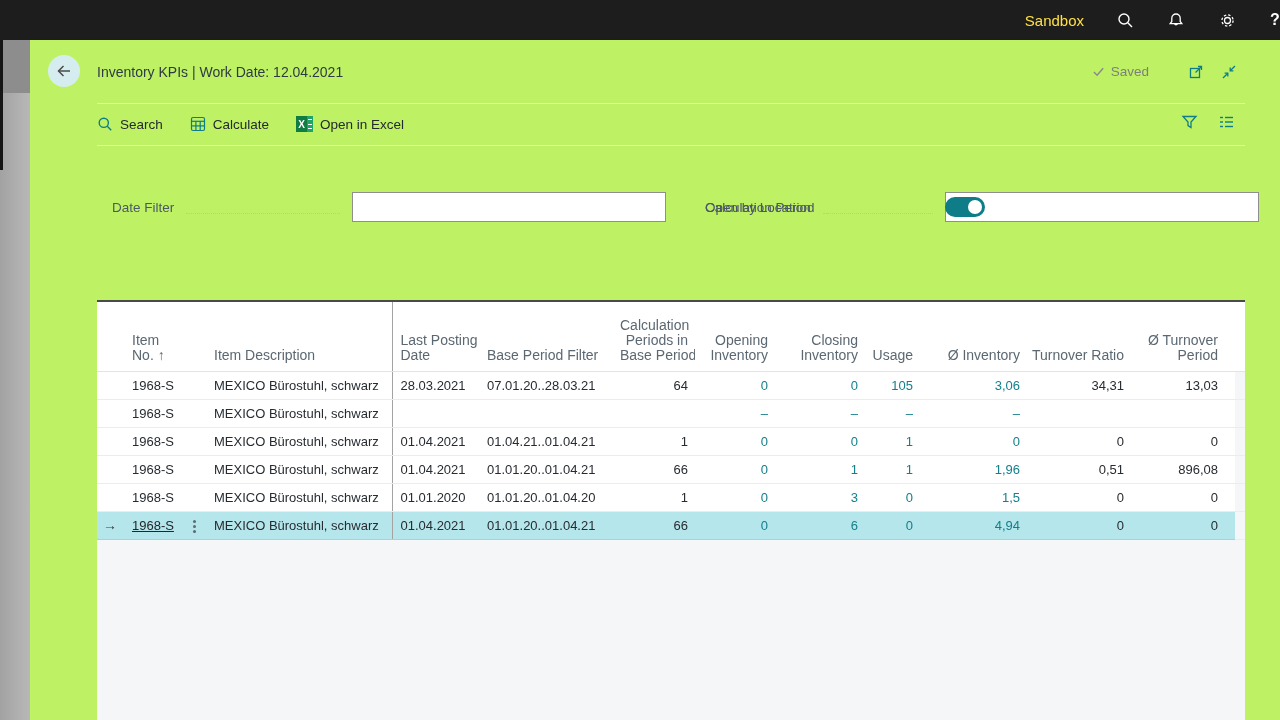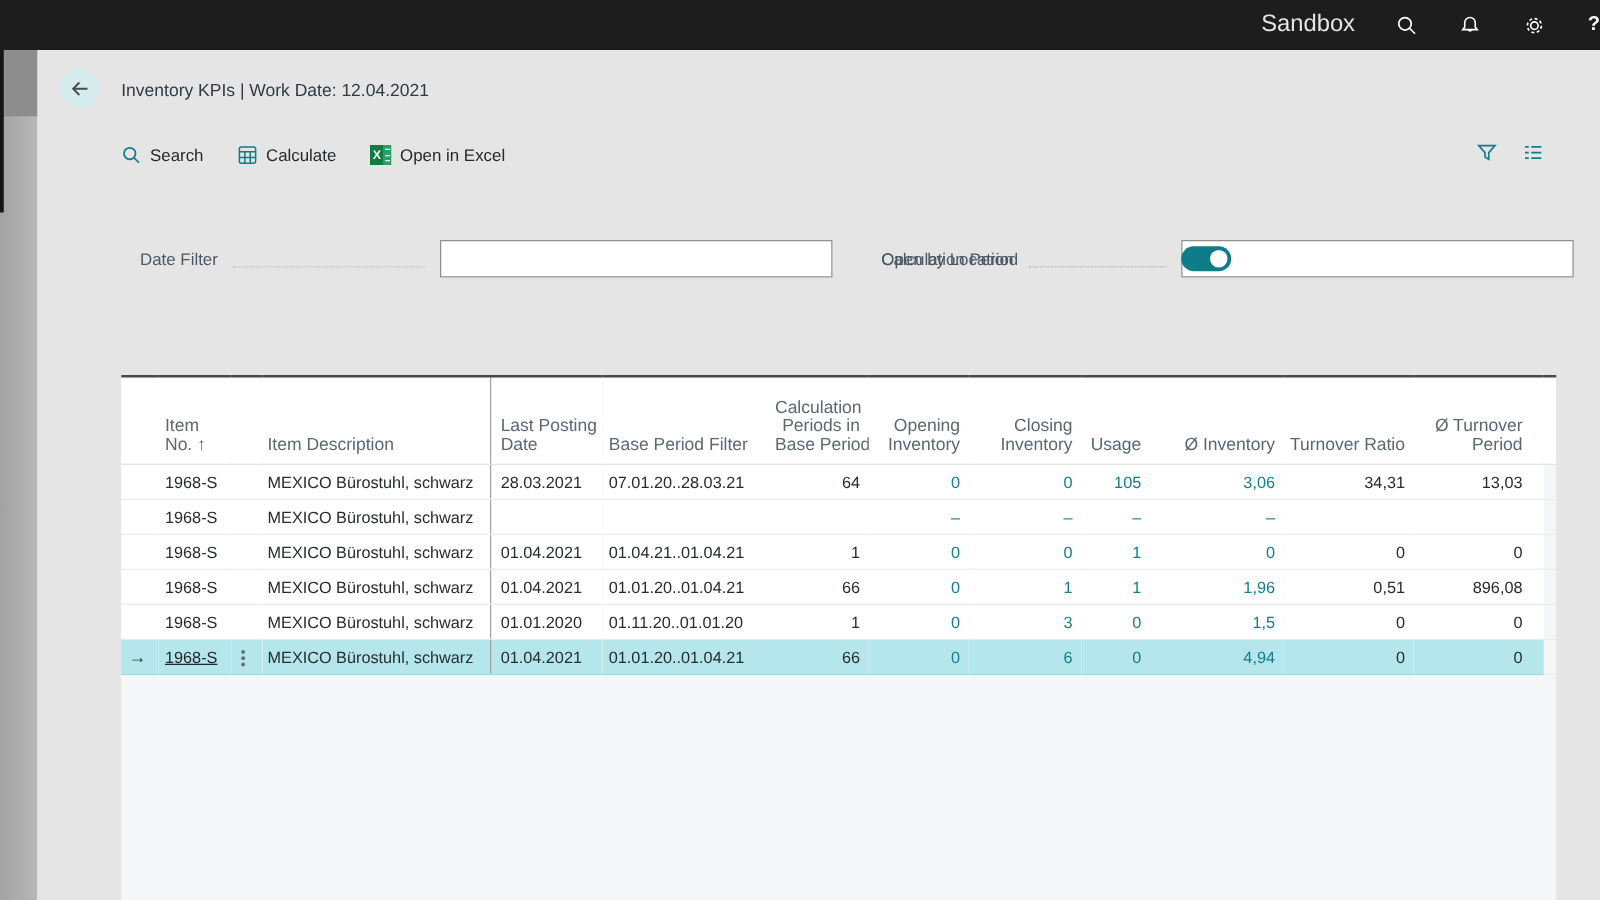--- a/index.html
+++ b/index.html
@@ -4,32 +4,32 @@
 <style>
   html,body{margin:0;padding:0;}
   body{width:1280px;height:720px;overflow:hidden;background:#fff;
        font-family:"Liberation Sans","DejaVu Sans",sans-serif;position:relative;}
 
   
   .topbar{position:absolute;left:0;top:0;width:1280px;height:40px;background:#1d1d1d;
           display:flex;align-items:center;color:#fff;z-index:5;}
   .app-title{margin-left:14px;font-size:15px;font-weight:bold;letter-spacing:.2px;}
   .tb-right{margin-left:auto;display:flex;align-items:center;height:40px;}
-  .env{font-size:19px;color:#e5e5e5;}
+  .env{font-size:15px;color:#fde047;}
   .tb-icon{width:20px;height:20px;margin-left:31px;display:flex;align-items:center;justify-content:center;}
   .help-glyph{font-size:16px;font-weight:bold;width:14px;margin-left:31px;margin-right:-2px;text-align:center;}
 
   
   .backdrop{position:absolute;left:0;top:40px;width:30px;height:680px;
             background:linear-gradient(to right,#a2a2a2,#b8b8b8);}
   .backdrop-top{position:absolute;left:0;top:40px;width:30px;height:53px;background:#8d8d8d;}
   .backdrop-edge{position:absolute;left:0;top:40px;width:3px;height:130px;background:#151515;}
 
   
-  .page{position:absolute;left:30px;top:40px;width:1250px;height:680px;background:#e5e5e5;}
+  .page{position:absolute;left:30px;top:40px;width:1250px;height:680px;background:#bef264;}
 
   .page-header{position:absolute;left:0;top:0;width:1250px;height:63px;}
   .back-btn{position:absolute;left:18px;top:15px;width:32px;height:32px;border-radius:50%;
             background:#d6edf0;display:flex;align-items:center;justify-content:center;cursor:pointer;}
   .page-title{position:absolute;left:67px;top:0;height:63px;display:flex;align-items:center;
               font-size:14px;color:#2f3a44;}
   .header-right{position:absolute;right:43px;top:0;height:63px;display:flex;align-items:center;}
   .saved{display:flex;align-items:center;gap:6px;color:#7e7e7e;font-size:13.5px;}
   .hicon{width:17px;height:17px;margin-left:0;display:flex;align-items:center;justify-content:center;}
   .ml38{margin-left:38px}.ml16{margin-left:16px}
@@ -123,20 +123,43 @@
 <div class="page">
 
   <div class="page-header">
     <div class="back-btn">
       <svg width="18" height="18" viewBox="0 0 18 18" fill="none" stroke="#4a4a4a" stroke-width="1.5">
         <line x1="15" y1="9" x2="3.5" y2="9"></line>
           <polyline points="8.5,4 3.5,9 8.5,14"></polyline>
       </svg>
     </div>
     <span class="page-title">Inventory KPIs | Work Date: 12.04.2021</span>
+    <div class="header-right">
+      <span class="saved">
+        <svg width="13" height="13" viewBox="0 0 14 14" fill="none" stroke="#8a8a8a" stroke-width="1.6">
+            <polyline points="2,7.5 5.5,11 12,3.5"></polyline>
+          </svg>
+        <span>Saved</span>
+      </span>
+      <span class="hicon ml38">
+        <svg width="16" height="16" viewBox="0 0 16 16" fill="none" stroke="#0e7d87" stroke-width="1.3">
+          <rect x="2.5" y="4.5" width="9" height="9"></rect>
+            <line x1="7.5" y1="8.5" x2="13.5" y2="2.5"></line>
+            <polyline points="10,2.5 13.5,2.5 13.5,6"></polyline>
+        </svg>
+      </span>
+      <span class="hicon ml16">
+        <svg width="16" height="16" viewBox="0 0 16 16" fill="none" stroke="#0e7d87" stroke-width="1.3">
+          <line x1="14" y1="2" x2="9.2" y2="6.8"></line>
+            <polyline points="9.2,3.6 9.2,6.8 12.4,6.8"></polyline>
+          <line x1="2" y1="14" x2="6.8" y2="9.2"></line>
+            <polyline points="6.8,12.4 6.8,9.2 3.6,9.2"></polyline>
+        </svg>
+      </span>
+    </div>
   </div>
   <div class="hr-line" style="top:63px"></div>
 
   <div class="toolbar">
     <span class="tool-item">
       <svg width="16" height="16" viewBox="0 0 16 16">
           <circle cx="6.8" cy="6.8" r="4.6" fill="none" stroke="#0e7d87" stroke-width="1.4"></circle>
           <line x1="10.3" y1="10.3" x2="14.2" y2="14.2" stroke="#0e7d87" stroke-width="1.4"></line>
         </svg>
       <span>Search</span>
@@ -308,21 +331,21 @@
             <td class="a-right k-turnover_ratio"><span>0,51</span></td>
             <td class="a-right k-avg_turnover_period"><span>896,08</span></td>
             <td class="a-left k-gutter_r"></td>
           </tr>
           <tr>
             <td class="a-left k-gutter_l"></td>
             <td class="a-left k-item_no"><span>1968-S</span></td>
             <td class="a-left k-menu"></td>
             <td class="a-left k-description"><span>MEXICO Bürostuhl, schwarz</span></td>
             <td class="a-left div k-last_posting_date"><span>01.01.2020</span></td>
-            <td class="a-left k-base_period_filter"><span>01.11.20..01.01.20</span></td>
+            <td class="a-left k-base_period_filter"><span>01.01.20..01.04.20</span></td>
             <td class="a-right k-calc_periods"><span>1</span></td>
             <td class="a-right k-opening_inventory"><span class="lnk">0</span></td>
             <td class="a-right k-closing_inventory"><span class="lnk">3</span></td>
             <td class="a-right k-usage"><span class="lnk">0</span></td>
             <td class="a-right k-avg_inventory"><span class="lnk">1,5</span></td>
             <td class="a-right k-turnover_ratio"><span>0</span></td>
             <td class="a-right k-avg_turnover_period"><span>0</span></td>
             <td class="a-left k-gutter_r"></td>
           </tr>
           <tr class="selected">

